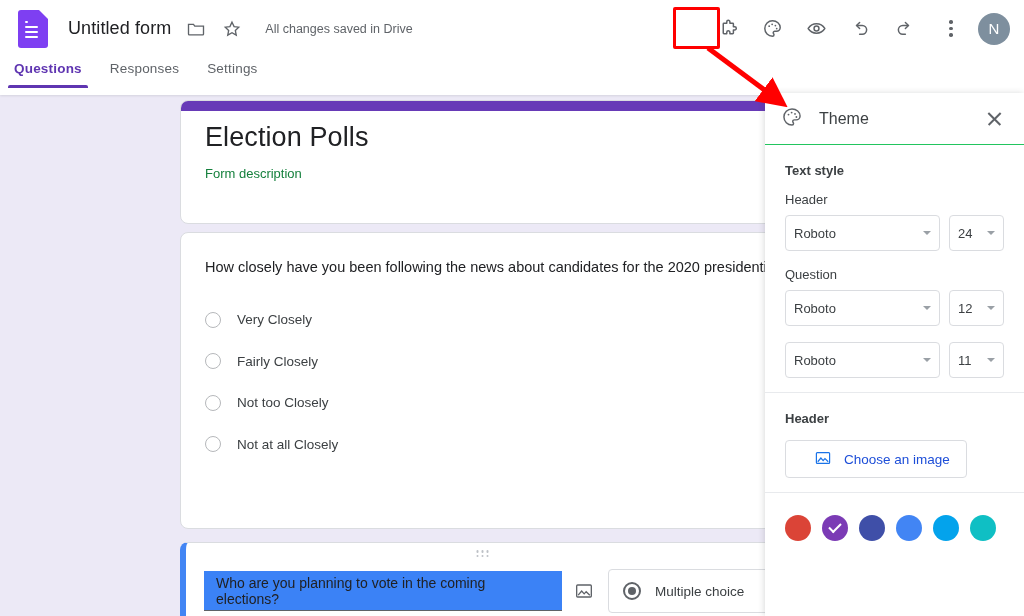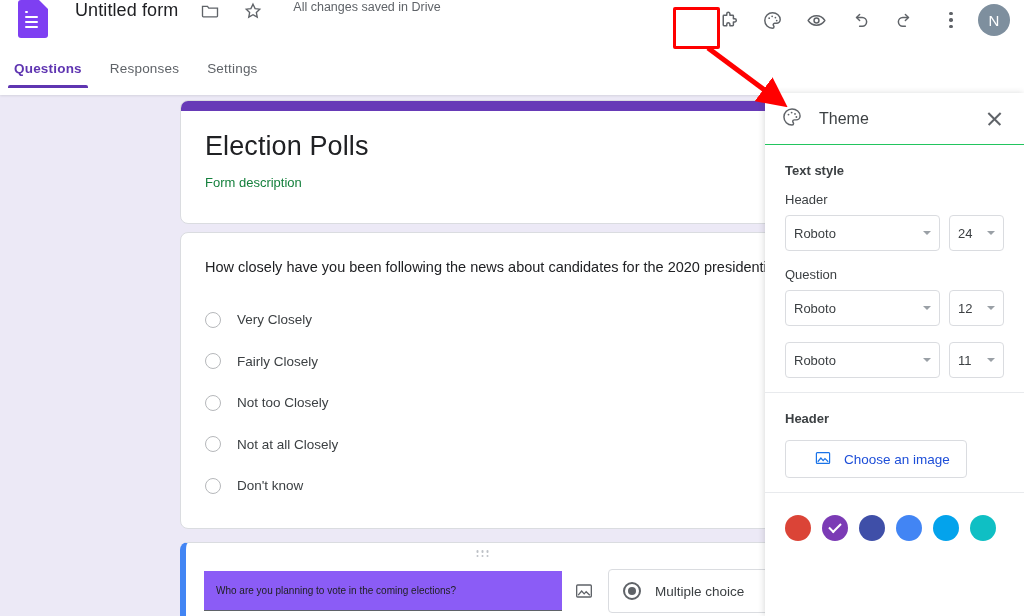--- a/index.html
+++ b/index.html
@@ -7,21 +7,21 @@
     width: 1024px; height: 616px;
     overflow: hidden;
     font-family: "Liberation Sans", sans-serif;
     background: #ECE9F6;
   }
   #root { position: relative; width: 1024px; height: 616px; overflow: hidden; }
 
   
   .topbar {
     position: absolute; top: 0; left: 0; width: 1024px; height: 57px;
-    background: #fff; display: flex; align-items: flex-start; z-index: 20; gap: 7px;
+    background: #fff; display: flex; align-items: center; z-index: 20;
   }
   .forms-logo {
     width: 30px; height: 38px; margin-left: 18px; border-radius: 3px;
     background: #7E3FF2; position: relative; flex: none;
   }
   .forms-logo::before{
     content:""; position:absolute; top:0; right:0;
     border-width: 0 9px 9px 0; border-style: solid;
     border-color: transparent #ffffff transparent transparent;
   }
@@ -86,21 +86,21 @@
     background: #ECE9F6; overflow: hidden;
   }
   .card {
     position: absolute; left: 180px; width: 600px; background: #fff;
     border: 1px solid #dadce0; border-radius: 8px;
   }
   
   #header-card { top: 5px; height: 124px; border-radius: 8px; overflow: hidden; }
   #header-card .accent { height: 10px; background: #673AB7; }
   #header-card .ftitle {
-    font-size: 27px; color: #202124; padding: 20px 24px 0; letter-spacing: .1px;
+    font-size: 27px; color: #202124; padding: 11px 24px 0; letter-spacing: .1px;
   }
   #header-card .fdesc {
     font-size: 13px; color: #15803d; padding: 13px 24px 0;
   }
   
   #q1-card { top: 137px; height: 297px; }
   .q-text { font-size: 14.5px; color: #202124; padding: 26px 24px 0; white-space: nowrap; }
   .opt-list { padding: 24px 0 0 24px; }
   .opt-row { display: flex; align-items: center; height: 41.5px; }
   .radio {
@@ -112,23 +112,23 @@
     top: 447px; height: 100px; border-left: 6px solid #4285F4;
     border-radius: 8px; overflow: visible;
   }
   .drag-dots {
     position: absolute; top: 7px; left: 50%; transform: translateX(-50%);
     display: grid; grid-template-columns: repeat(3, 3px); gap: 2px;
   }
   .drag-dots i { width: 2.5px; height: 2.5px; background: #bdc1c6; border-radius: 50%; }
   .q2-row { display: flex; align-items: center; padding: 26px 18px 0 18px; }
   .q-input {
-    flex: 0 0 358px; height: 40px; background: #8b5cf6;
+    flex: 0 0 358px; height: 40px; background: #3b82f6;
     border-bottom: 1px solid #5f6368; display: flex; align-items: center;
-    padding: 0 12px; font-size: 10px; color: #202124; cursor: text;
+    padding: 0 12px; font-size: 14px; color: #202124; cursor: text;
   }
   .img-btn { width: 38px; height: 38px; margin-left: 12px; display:flex;
              align-items:center; justify-content:center; cursor:pointer; }
   .img-btn svg { width: 20px; height: 20px; stroke: #5f6368; fill: none; stroke-width: 1.6; }
   .type-select {
     margin-left: 14px; height: 44px; min-width: 180px; border: 1px solid #dadce0;
     border-radius: 4px; display: flex; align-items: center; padding: 0 14px;
     font-size: 13.5px; color: #3c4043; background:#fff; cursor: pointer;
   }
   .mc-icon { width: 18px; height: 18px; border: 2px solid #5f6368; border-radius: 50%;
@@ -291,24 +291,20 @@
           <div class="opt-label">Fairly Closely</div>
         </div>
         <div class="opt-row">
           <div class="radio"></div>
           <div class="opt-label">Not too Closely</div>
         </div>
         <div class="opt-row">
           <div class="radio"></div>
           <div class="opt-label">Not at all Closely</div>
         </div>
-        <div class="opt-row">
-          <div class="radio"></div>
-          <div class="opt-label">Don't know</div>
-        </div>
       </div>
     </div>
 
     <div class="card" id="q2-card">
       <div class="drag-dots">
         <i></i>
           <i></i>
           <i></i>
           <i></i>
           <i></i>

